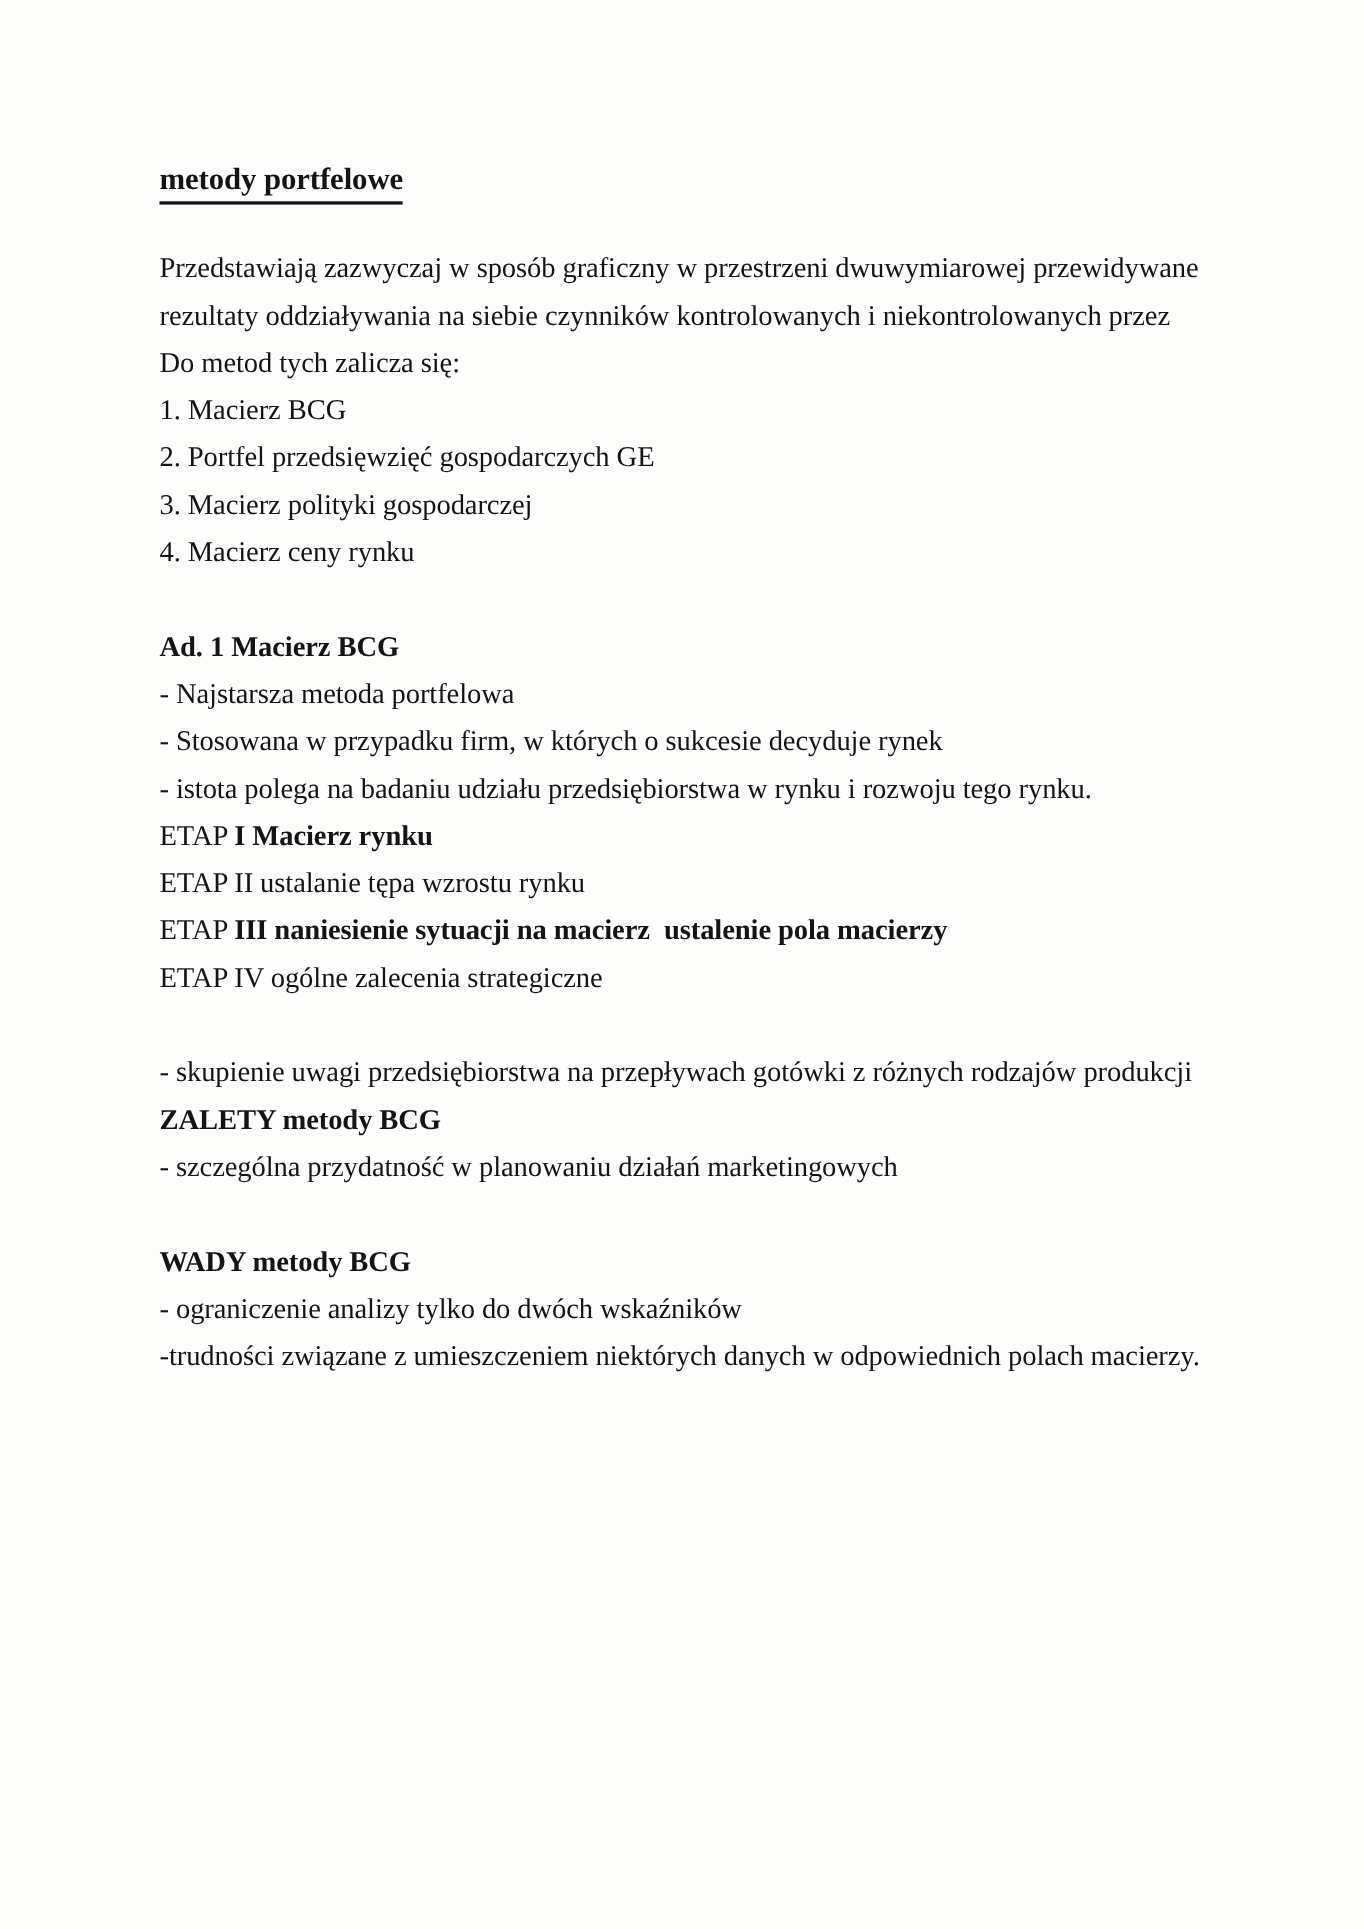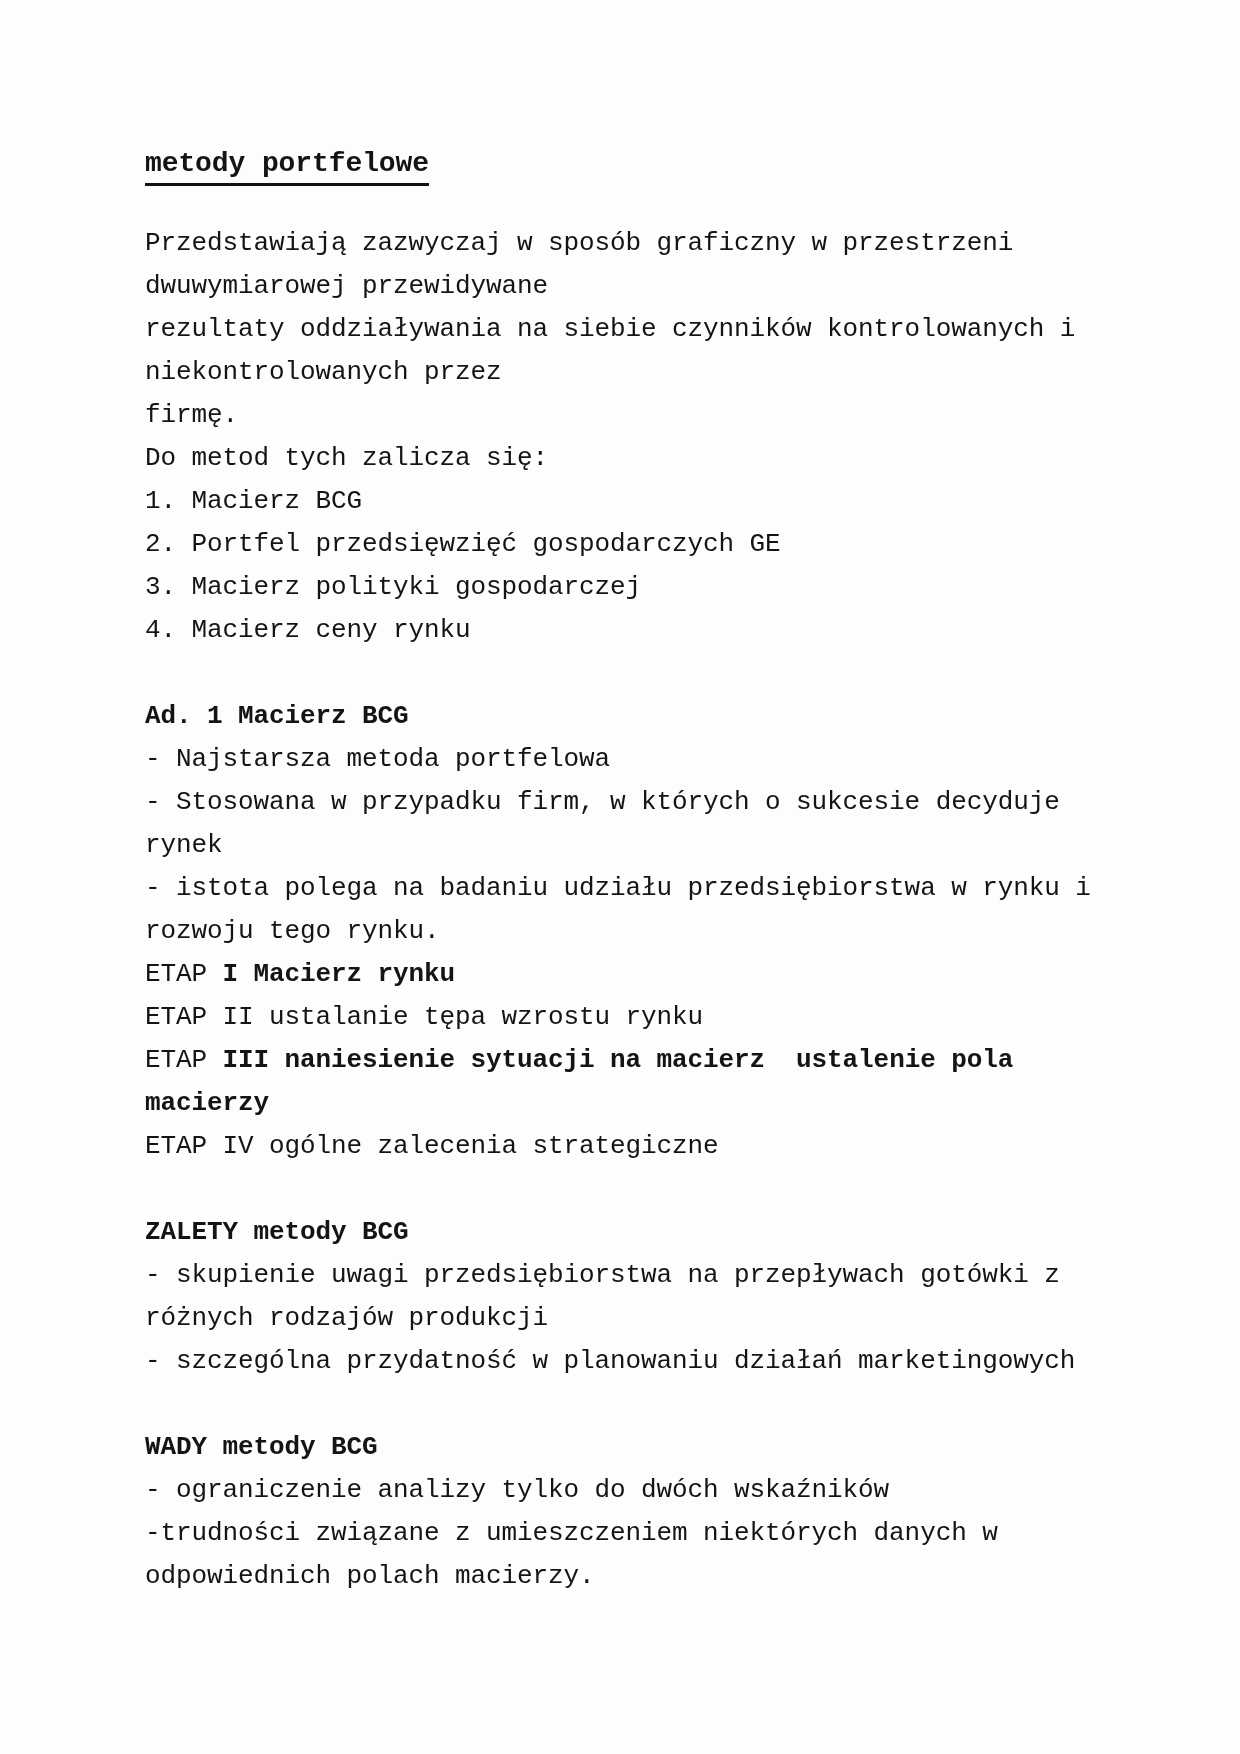--- a/index.html
+++ b/index.html
@@ -9,21 +9,21 @@
     background: #e8e8e8;
   }
   .page {
     position: relative;
     width: 1240px;
     height: 1754px;
     margin: 0 auto;
     background: #fdfdfc;
     box-sizing: border-box;
     padding: 146px 95px 0 145px;
-    font-family: Liberation Mono, monospace;
+    font-family: Liberation Serif, serif;
     color: #141414;
     font-size: 26px;
     letter-spacing: -0.1px;
     overflow: hidden;
   }
   .title {
     display: inline-block;
     margin: 0;
     font-size: 28px;
     font-weight: 700;
@@ -47,37 +47,36 @@
   }
 </style>
 </head>
 <body>
 
 <div class="page">
   <h1 class="title">metody portfelowe</h1>
   <div class="body">
       <div class="line"><span class="">Przedstawiają zazwyczaj w sposób graficzny w przestrzeni dwuwymiarowej przewidywane</span></div>
       <div class="line"><span class="">rezultaty oddziaływania na siebie czynników kontrolowanych i niekontrolowanych przez</span></div>
-      <div class="line"><span class="">firmę.</span></div>
       <div class="line"><span class="">Do metod tych zalicza się:</span></div>
       <div class="line"><span class="">1. Macierz BCG</span></div>
       <div class="line"><span class="">2. Portfel przedsięwzięć gospodarczych GE</span></div>
       <div class="line"><span class="">3. Macierz polityki gospodarczej</span></div>
       <div class="line"><span class="">4. Macierz ceny rynku</span></div>
       <div class="line spacer"></div>
       <div class="line"><span class="b">Ad. 1 Macierz BCG</span></div>
       <div class="line"><span class="">- Najstarsza metoda portfelowa</span></div>
       <div class="line"><span class="">- Stosowana w przypadku firm, w których o sukcesie decyduje rynek</span></div>
       <div class="line"><span class="">- istota polega na badaniu udziału przedsiębiorstwa w rynku i rozwoju tego rynku.</span></div>
       <div class="line"><span class="">ETAP </span><span class="b">I Macierz rynku</span></div>
       <div class="line"><span class="">ETAP II ustalanie tępa wzrostu rynku</span></div>
       <div class="line"><span class="">ETAP </span><span class="b">III naniesienie sytuacji na macierz  ustalenie pola macierzy</span></div>
       <div class="line"><span class="">ETAP IV ogólne zalecenia strategiczne</span></div>
       <div class="line spacer"></div>
+      <div class="line"><span class="">- skupienie uwagi przedsiębiorstwa na przepływach gotówki z różnych rodzajów produkcji</span></div>
       <div class="line"><span class="b">ZALETY metody BCG</span></div>
-      <div class="line"><span class="">- skupienie uwagi przedsiębiorstwa na przepływach gotówki z różnych rodzajów produkcji</span></div>
       <div class="line"><span class="">- szczególna przydatność w planowaniu działań marketingowych</span></div>
       <div class="line spacer"></div>
       <div class="line"><span class="b">WADY metody BCG</span></div>
       <div class="line"><span class="">- ograniczenie analizy tylko do dwóch wskaźników</span></div>
       <div class="line"><span class="">-trudności związane z umieszczeniem niektórych danych w odpowiednich polach macierzy.</span></div>
     </div>
 </div>
 
 </body></html>

